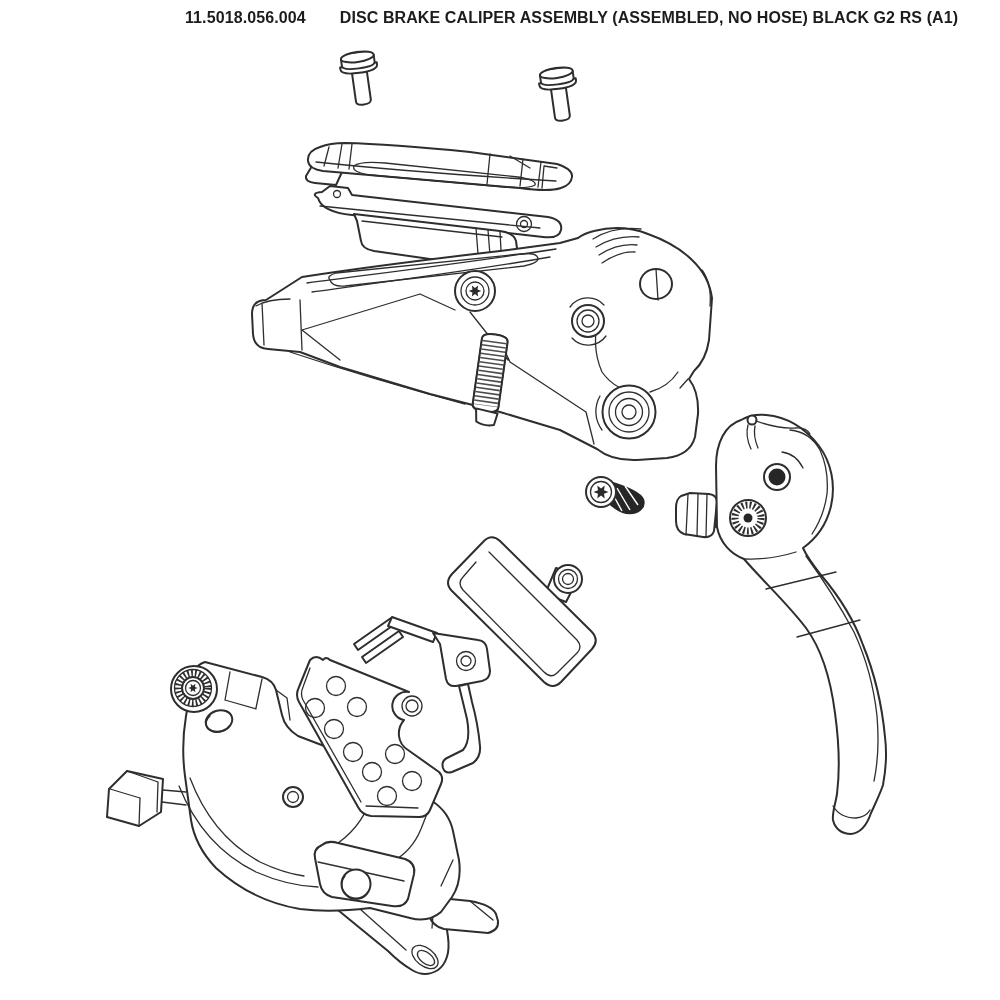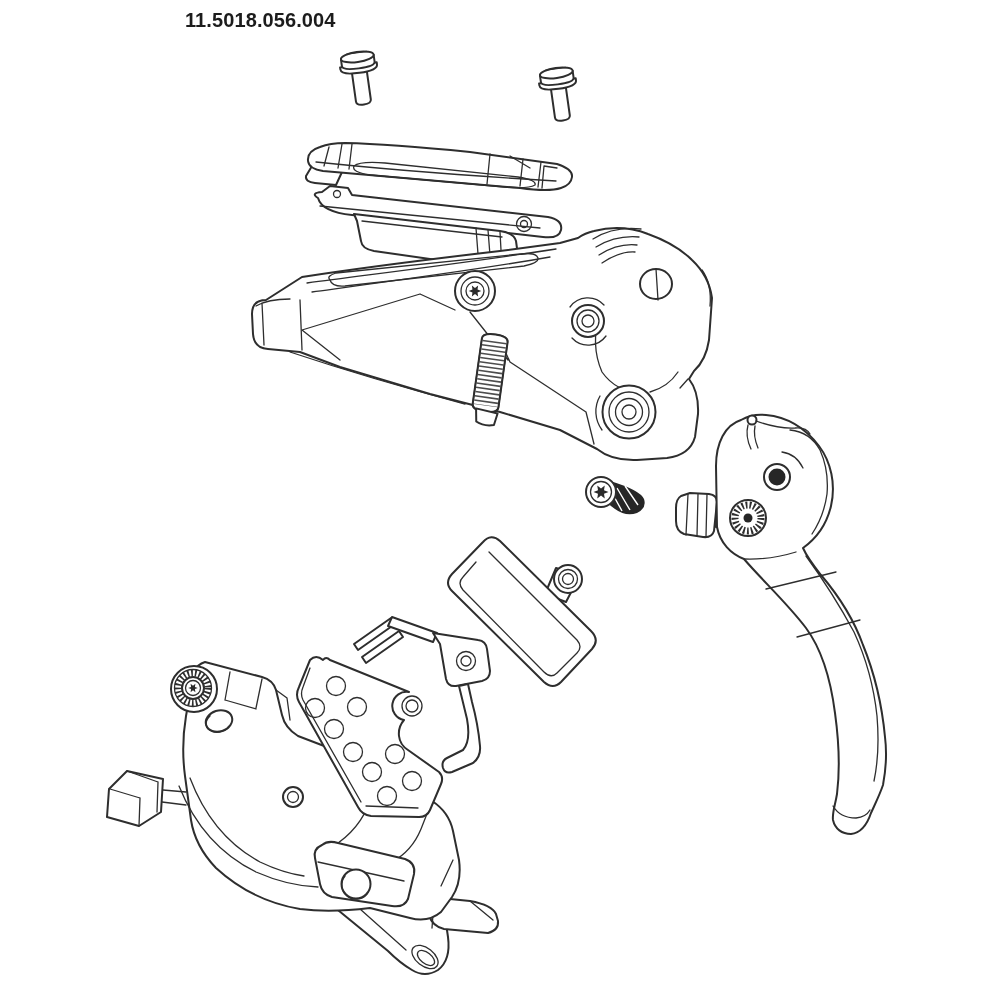--- a/index.html
+++ b/index.html
@@ -1,32 +1,33 @@
 <!DOCTYPE html>
 <html><head>
 <meta charset="utf-8">
 <style>
   html,body{margin:0;padding:0;background:#fff;}
   .canvas{position:relative;width:1000px;height:1000px;background:#ffffff;overflow:hidden;
           font-family:"Liberation Sans",sans-serif;}
   .header{position:absolute;top:9px;left:185px;display:flex;gap:34px;
-          font-size:20px;font-weight:700;color:#1c1c1c;letter-spacing:.1px;white-space:nowrap;}
+          font-size:16px;font-weight:700;color:#1c1c1c;letter-spacing:.1px;white-space:nowrap;}
   svg{position:absolute;left:0;top:0;}
   .o{fill:#ffffff;stroke:#2e2e2e;stroke-width:2;stroke-linejoin:round;stroke-linecap:round;}
   .l{fill:none;stroke:#2e2e2e;stroke-width:1.3;stroke-linejoin:round;stroke-linecap:round;}
   .d{fill:#262626;stroke:none;}
   .serr{fill:none;stroke:#2e2e2e;}
   .thread{stroke:#ffffff;stroke-width:1.4;fill:none;}
 </style>
 </head>
 <body>
 <div class="canvas">
 
 <div class="header">
   <span>11.5018.056.004</span>
+  <span>DISC BRAKE CALIPER ASSEMBLY (ASSEMBLED, NO HOSE) BLACK G2 RS (A1)</span>
 </div>
 
 <svg width="1000" height="1000" viewBox="0 0 1000 1000">
   <defs>
     <path id="torx" d="M6,0 L2.4,1.4 L3,5.2 L0,2.8 L-3,5.2 L-2.4,1.4 L-6,0 L-2.4,-1.4 L-3,-5.2 L0,-2.8 L3,-5.2 L2.4,-1.4 Z"></path>
     <g id="bolt">
       <path class="o" d="M-7.5,16 L-7.5,46 Q-7.5,50 0,50 Q7.5,50 7.5,46 L7.5,16 Z"></path>
       <path class="o" d="M-18.5,10 L-18.5,12 Q-18.5,18 0,18 Q18.5,18 18.5,12 L18.5,10 Z"></path>
       <path class="o" d="M-16.5,2 L-16.5,9 Q-16.5,13.5 0,13.5 Q16.5,13.5 16.5,9 L16.5,2 Z"></path>
       <ellipse class="o" cx="0" cy="2" rx="16.5" ry="5"></ellipse>

